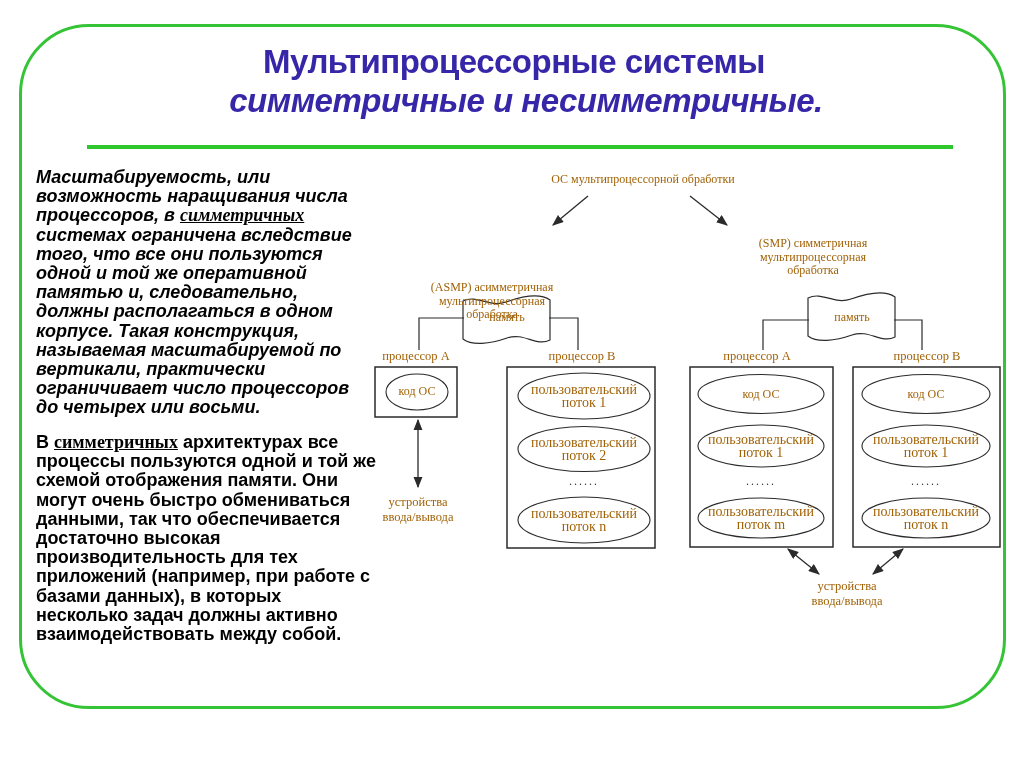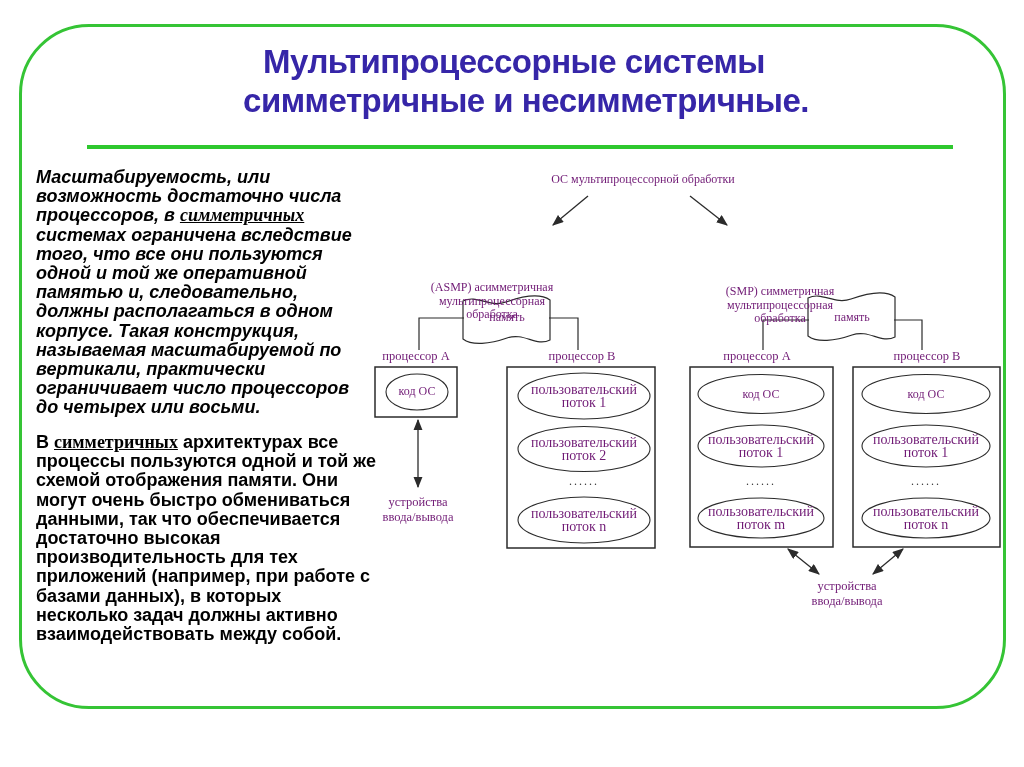--- a/index.html
+++ b/index.html
@@ -8,34 +8,34 @@
     font-family:"Liberation Sans",sans-serif;
   }
   .frame{
     position:absolute;left:19px;top:24px;width:987px;height:685px;
     border:3px solid #35c435;border-radius:70px;box-sizing:border-box;
   }
   .title{
     position:absolute;left:19px;top:42px;width:990px;text-align:center;
     color:#3626a8;font-weight:bold;font-size:33px;line-height:39px;letter-spacing:-0.5px;
   }
-  .title .t2{padding-left:24px;}
+  .title .t2{font-style:italic;padding-left:24px;}
   .divider{
     position:absolute;left:87px;top:145px;width:866px;height:4px;background:#2ec82e;
   }
   .body-text{
     position:absolute;left:36px;width:385px;color:#000;
     font-weight:bold;font-size:18px;line-height:19.2px;white-space:pre-line;
   }
   .para1{top:168px;font-style:italic;}
   .para2{top:433px;}
   .u{text-decoration:underline;font-family:Liberation Serif, serif;}
   
   .dlabel{
-    position:absolute;transform:translateX(-50%);text-align:center;color:#701a75;
+    position:absolute;transform:translateX(-50%);text-align:center;color:#a16207;
     font-family:"Liberation Serif",serif;font-size:12px;line-height:13.5px;white-space:pre-line;
   }
   .dlabel.small{font-size:14px;line-height:13px;}
   .dots{letter-spacing:2px;color:#3c3c3c;}
   svg.overlay{position:absolute;left:0;top:0;}
   .shape{stroke:#2b2b2b;fill:none;}
 </style>
 </head>
 <body>
 
@@ -44,21 +44,21 @@
   <div class="frame"></div>
 
   <div class="title">
     <div class="t1">Мультипроцессорные системы</div>
     <div class="t2">симметричные и несимметричные.</div>
   </div>
 
   <div class="divider"></div>
 
   <div class="body-text para1"><span>Масштабируемость, или
-возможность достаточно числа
+возможность наращивания числа
 процессоров, в </span><span class="u">симметричных</span><span>
 системах ограничена вследствие
 того, что все они пользуются
 одной и той же оперативной
 памятью и, следовательно,
 должны располагаться в одном
 корпусе. Такая конструкция,
 называемая масштабируемой по
 вертикали, практически
 ограничивает число процессоров
@@ -115,21 +115,21 @@
 
     <line x1="788" y1="549" x2="819" y2="574" class="shape" stroke-width="1.3" marker-start="url(#ah)" marker-end="url(#ah)"></line>
     <line x1="903" y1="549" x2="873" y2="574" class="shape" stroke-width="1.3" marker-start="url(#ah)" marker-end="url(#ah)"></line>
   </svg>
 
   <div class="dlabel" style="left:643px;top:173px;">ОС мультипроцессорной обработки</div>
 
   <div class="dlabel" style="left:492px;top:237px;margin-top:44px;">(ASMP) асимметричная
 мультипроцессорная
 обработка</div>
-  <div class="dlabel" style="left:780px;top:237px;margin-top:48px;">(SMP) симметричная
+  <div class="dlabel" style="left:813px;top:237px;">(SMP) симметричная
 мультипроцессорная
 обработка</div>
 
   <div class="dlabel" style="left:507px;top:311px;">память</div>
   <div class="dlabel" style="left:852px;top:311px;">память</div>
 
   <div class="dlabel" style="left:416px;top:350px;font-size:12.5px;">процессор А</div>
   <div class="dlabel" style="left:582px;top:350px;font-size:12.5px;">процессор В</div>
   <div class="dlabel" style="left:757px;top:350px;font-size:12.5px;">процессор А</div>
   <div class="dlabel" style="left:927px;top:350px;font-size:12.5px;">процессор В</div>

